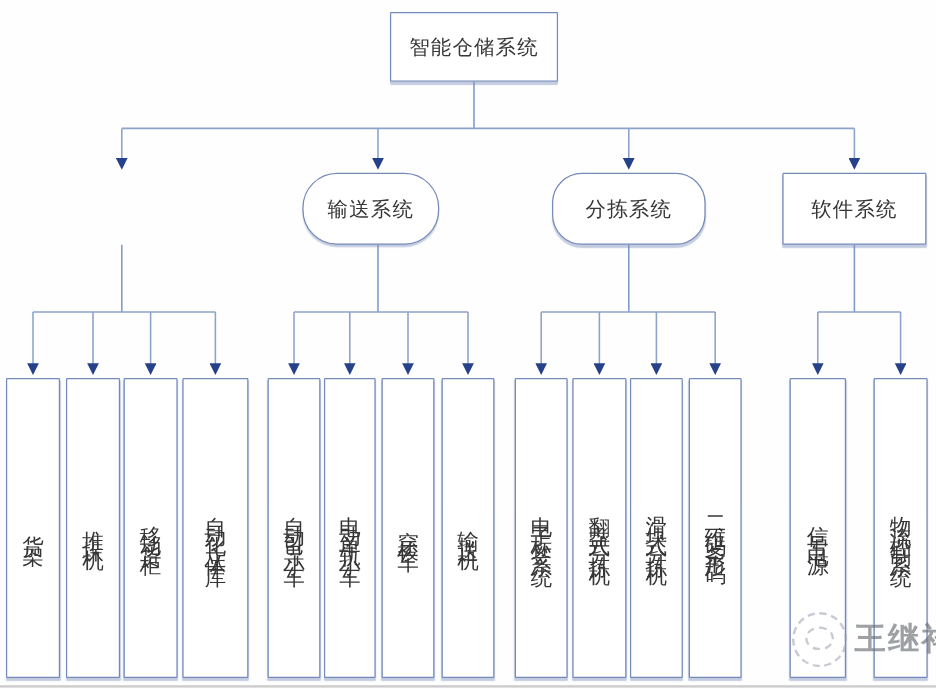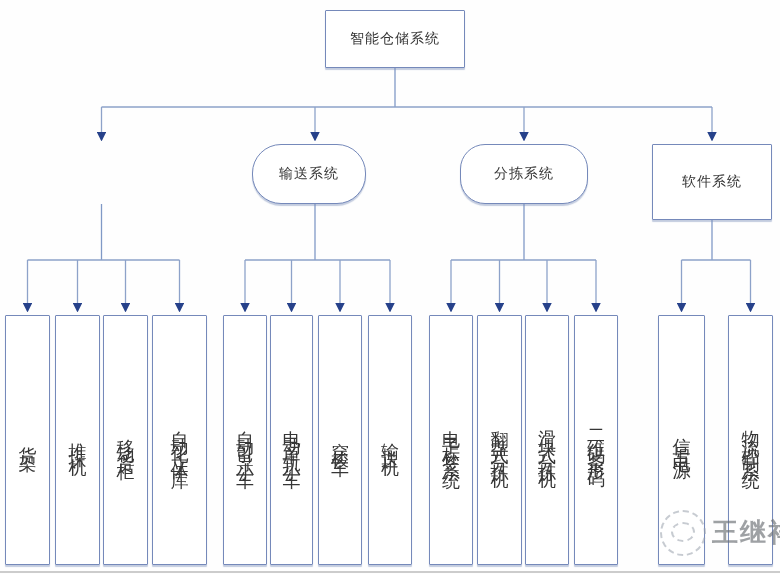--- a/index.html
+++ b/index.html
@@ -9,21 +9,21 @@
   .node{
     position:absolute;
     background:#ffffff;
     border:1.5px solid #7589ba;
     border-radius:1px;
     box-shadow:0 2px 1px rgba(125,144,186,0.45);
     display:flex;align-items:center;justify-content:center;
     color:#363636;
     box-sizing:border-box;
   }
-  .node.h{font-size:14px;letter-spacing:1px;font-weight:500;}
+  .node.h{font-size:17px;letter-spacing:1px;font-weight:500;}
   .node.v{font-size:18px;font-weight:500;}
   .node.v .vtext{
     writing-mode:vertical-rl;
     text-orientation:upright;
     letter-spacing:8px;
     line-height:1;
     white-space:nowrap;
   }
   svg.wires{position:absolute;left:0;top:0;pointer-events:none;}
   .wire{stroke:#8da2c9;stroke-width:1.3;fill:none;}
@@ -86,21 +86,21 @@
     <path class="wire stem" d="M712,204 V260"></path>
     <path class="wire" d="M681.5,260 H750.5"></path>
     <path class="wire" d="M681.5,260 V311" marker-end="url(#arr)"></path>
     <path class="wire" d="M750.5,260 V311" marker-end="url(#arr)"></path>
   </svg>
 
   <div class="node h" style="left:325px;top:10px;width:140px;height:58px;">智能仓储系统</div>
 
   <div class="node h" style="left:252px;top:144px;width:114px;height:60px;border-radius:29px;">输送系统</div>
   <div class="node h" style="left:460px;top:144px;width:128px;height:60px;border-radius:25px;">分拣系统</div>
-  <div class="node h" style="left:652px;top:144px;width:120px;height:76px;">软件系统</div>
+  <div class="node h" style="left:652px;top:144px;width:120px;height:60px;">软件系统</div>
 
   <div class="node v" style="left:5px;top:315px;width:45px;height:250px;">
     <span class="vtext">货架</span>
   </div>
   <div class="node v" style="left:55px;top:315px;width:45px;height:250px;">
     <span class="vtext">堆垛机</span>
   </div>
   <div class="node v" style="left:103px;top:315px;width:45px;height:250px;">
     <span class="vtext">移动货柜</span>
   </div>

